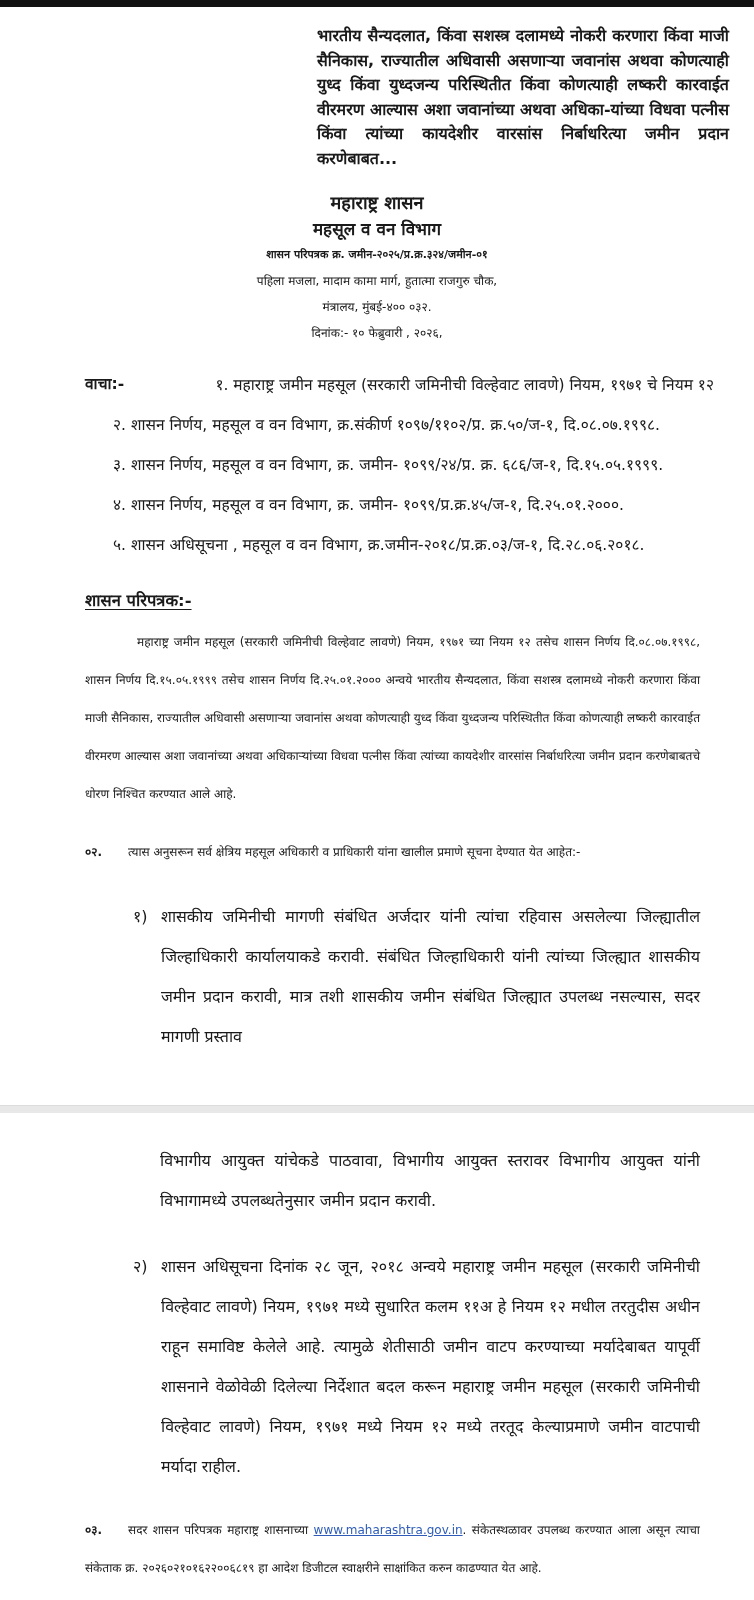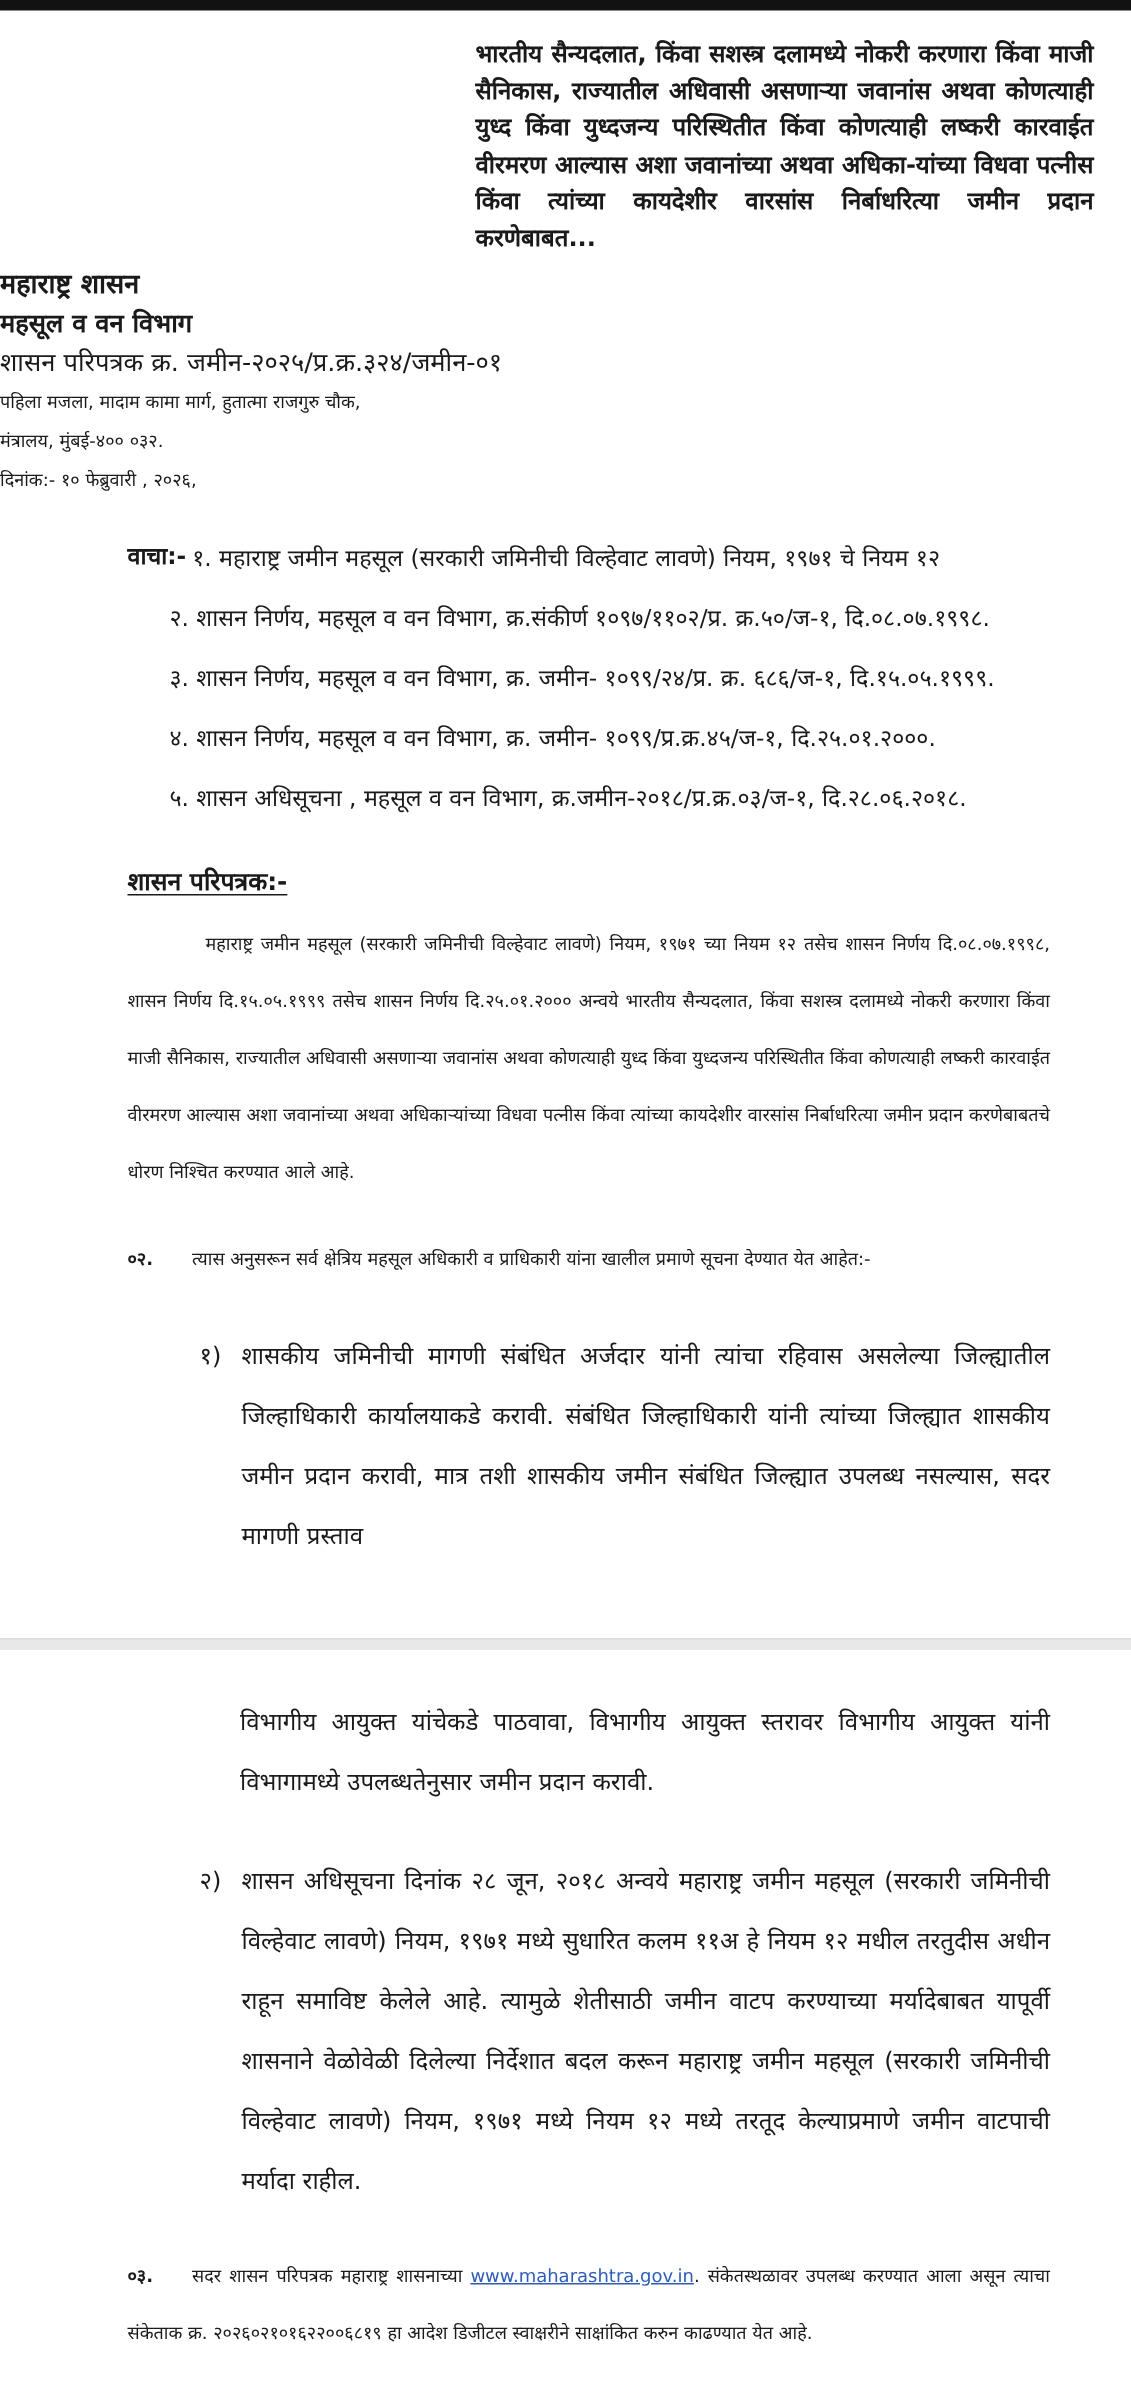--- a/index.html
+++ b/index.html
@@ -9,28 +9,28 @@
     color:#1a1a1a;-webkit-font-smoothing:antialiased;
   }
   .topbar{height:7px;background:#121212;}
   .page{position:relative;}
   
   .subject{
     width:412px;margin:17px 25px 0 auto;
     font-weight:bold;font-size:16px;line-height:24.5px;text-align:justify;
   }
   
-  .hdr{text-align:left;margin-top:6px;line-height:26px;}
+  .hdr{text-align:center;margin-top:19px;line-height:26px;}
   .hdr-org{font-size:18px;font-weight:bold;}
   .hdr-dept{font-size:17px;font-weight:bold;}
-  .hdr-no{font-size:17px;font-weight:normal;}
+  .hdr-no{font-size:11px;font-weight:bold;}
   .hdr-addr,.hdr-date{font-size:12px;}
   
   .read{margin:26px 40px 0 85px;font-size:15.5px;}
-  .read-first{display:flex;gap:4px;}
+  .read-first{display:flex;gap:4px;justify-content:space-between;}
   .read-label{font-weight:bold;white-space:nowrap;}
   .ref{margin:14px 0 0 28px;line-height:26px;}
   .ref-first{line-height:26px;}
   
   .sec-head{
     margin:30px 0 0 85px;font-size:16.5px;font-weight:bold;
     text-decoration:underline;text-underline-offset:3px;
   }
   
   .para{

